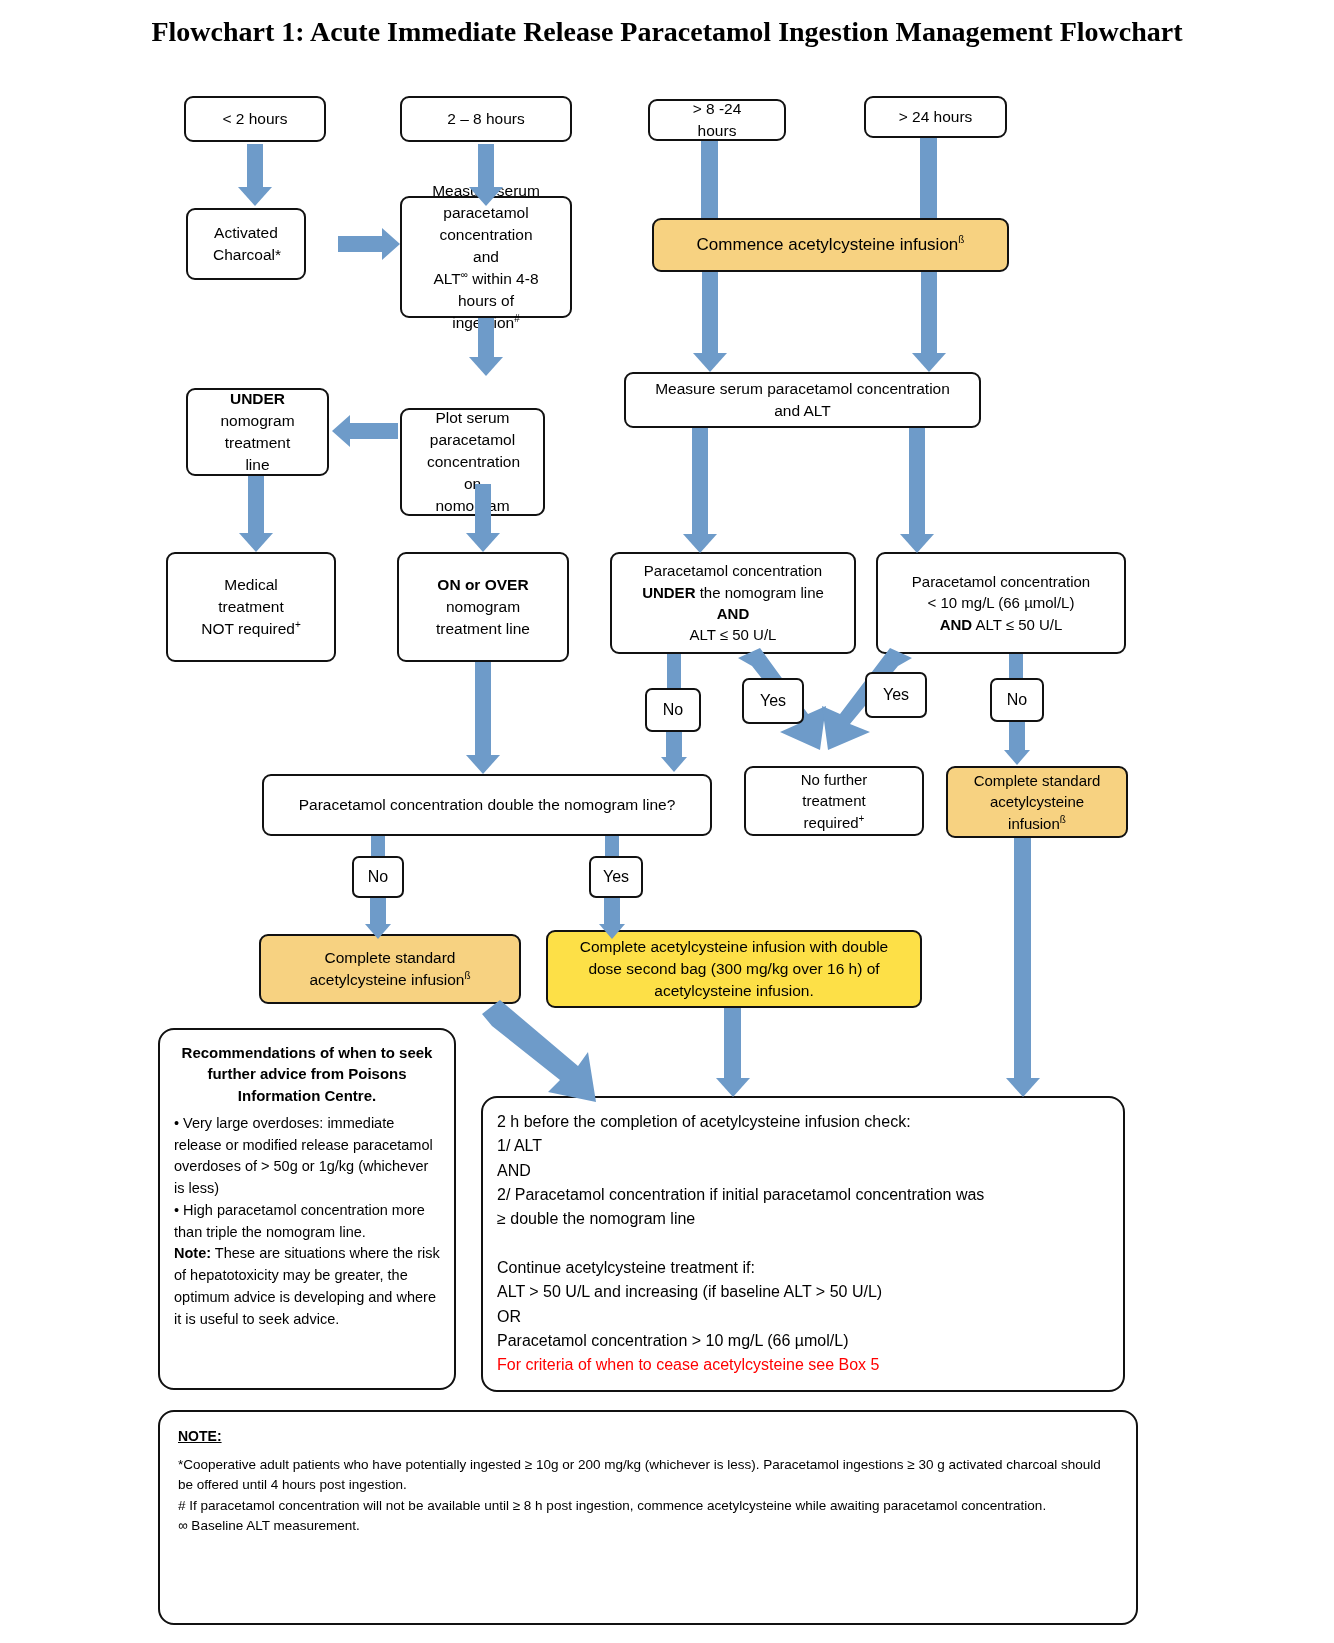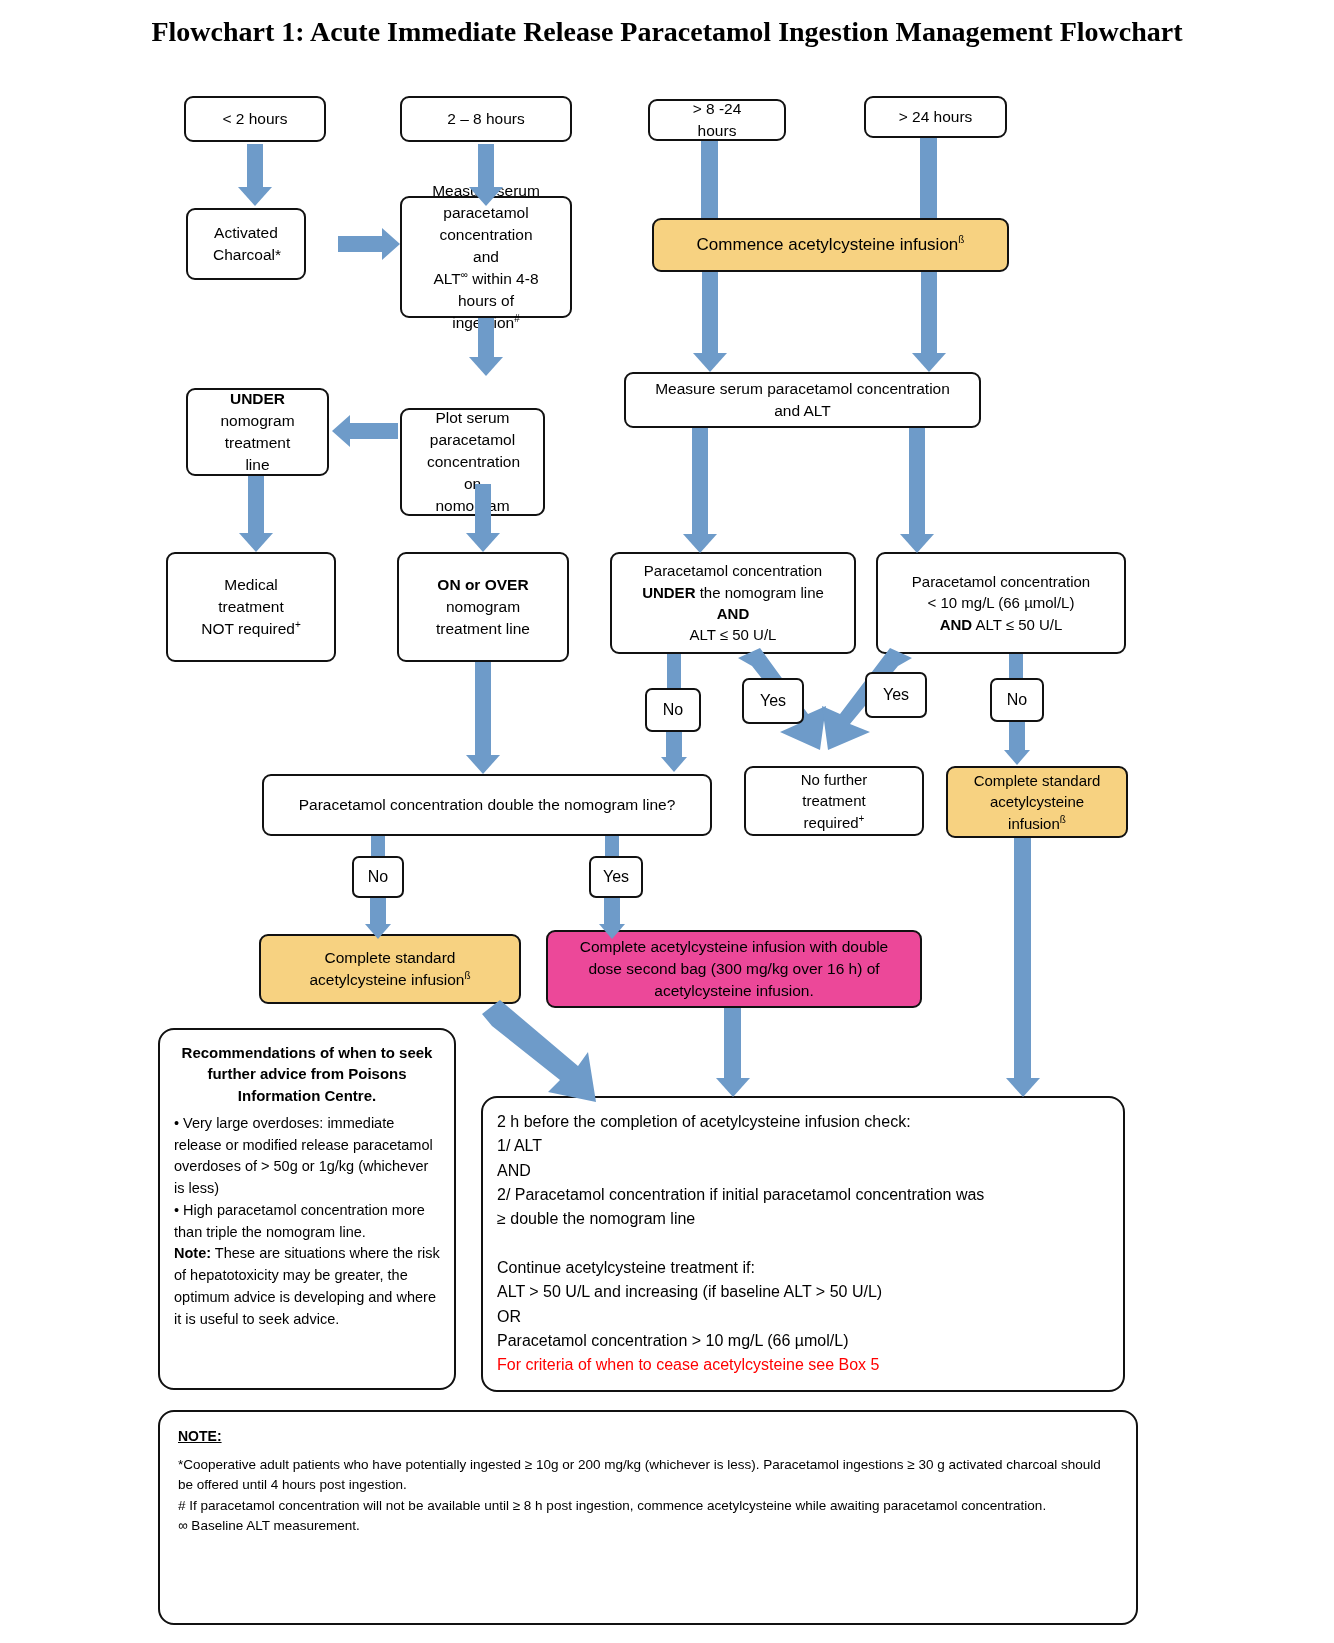--- a/index.html
+++ b/index.html
@@ -19,21 +19,21 @@
   }
 
   
   .box{
     position:absolute;box-sizing:border-box;
     border:2.2px solid #111;border-radius:9px;background:#fff;
     display:flex;align-items:center;justify-content:center;
     text-align:center;font-size:15.5px;line-height:1.42;
     padding:4px 25px;
   }
-  .box.yellow{background:#ec4899;}
+  .box.yellow{background:#fde047;}
   .box.orange{background:#f6d municipal;justify-content:flex-end;}
   .box.orange{background:#f7d281;}
   .box .inner{width:100%;}
   .bold{font-weight:bold;}
   .red{color:#ff0000;}
   .sup{font-size:10px;vertical-align:super;}
 
   .tagbox{
     position:absolute;box-sizing:border-box;
     border:2.2px solid #111;border-radius:7px;background:#fff;

